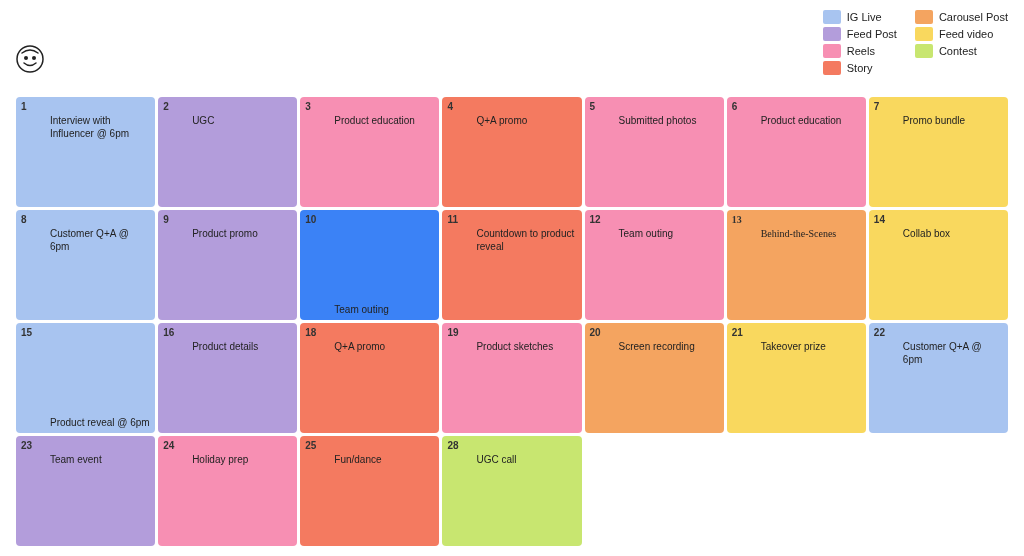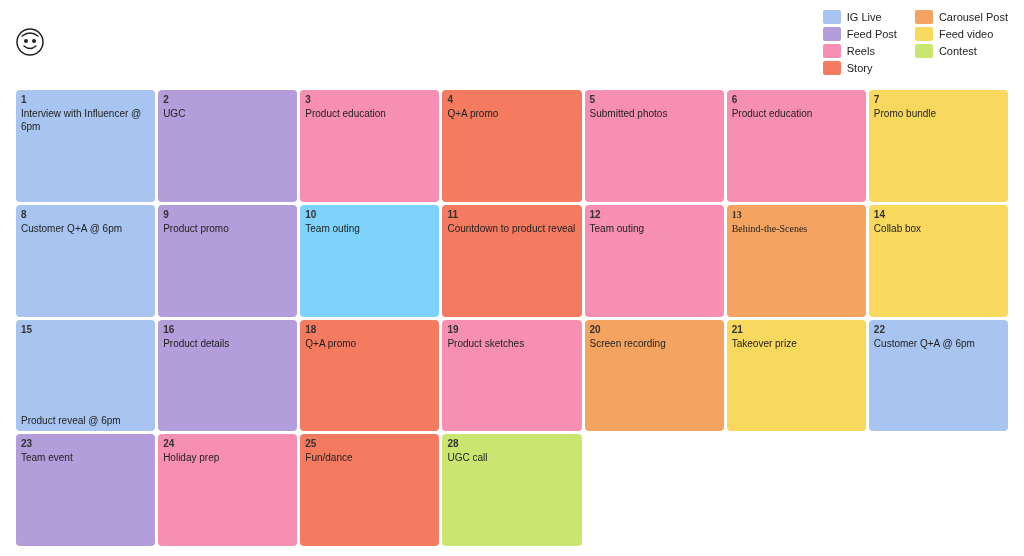--- a/index.html
+++ b/index.html
@@ -13,23 +13,23 @@
     .page {
       width: 1024px;
       height: 556px;
       background: #fff;
       padding: 10px 16px 10px 16px;
       display: flex;
       flex-direction: column;
     }
     .header {
       display: flex;
-      align-items: center;
+      align-items: flex-end;
       justify-content: space-between;
-      margin-bottom: 15px;
+      margin-bottom: 22px;
     }
     .header-left {
       display: flex;
       flex-direction: column;
     }
     .logo-row {
       display: flex;
       align-items: center;
       gap: 6px;
       margin-bottom: 2px;
@@ -97,20 +97,21 @@
     .cal-day {
       font-size: 10px;
       font-weight: bold;
       color: #333;
       margin-bottom: 2px;
     }
     .cal-event {
       font-size: 10px;
       color: #222;
       line-height: 1.3;
+      margin-left: 29px;
     }
   </style>
 </head>
 <body>
 
 <div class="page">
   <div class="header">
     <div class="header-left">
       <div class="logo-row">
         <svg class="logo-icon" viewBox="0 0 28 28" fill="none" xmlns="http://www.w3.org/2000/svg">
@@ -188,21 +189,21 @@
         <div class="cal-event">Promo bundle</div>
       </div>
       <div class="cal-cell" style="background: rgb(168, 196, 240);">
         <div class="cal-day">8</div>
         <div class="cal-event">Customer Q+A @ 6pm</div>
       </div>
       <div class="cal-cell" style="background: rgb(179, 157, 219);">
         <div class="cal-day">9</div>
         <div class="cal-event">Product promo</div>
       </div>
-      <div class="cal-cell" style="background: #7dd3fc;">
+      <div class="cal-cell" style="background: #3b82f6; justify-content: space-between;">
         <div class="cal-day">10</div>
         <div class="cal-event">Team outing</div>
       </div>
       <div class="cal-cell" style="background: rgb(244, 122, 96);">
         <div class="cal-day">11</div>
         <div class="cal-event">Countdown to product reveal</div>
       </div>
       <div class="cal-cell" style="background: rgb(247, 143, 179);">
         <div class="cal-day">12</div>
         <div class="cal-event">Team outing</div>

